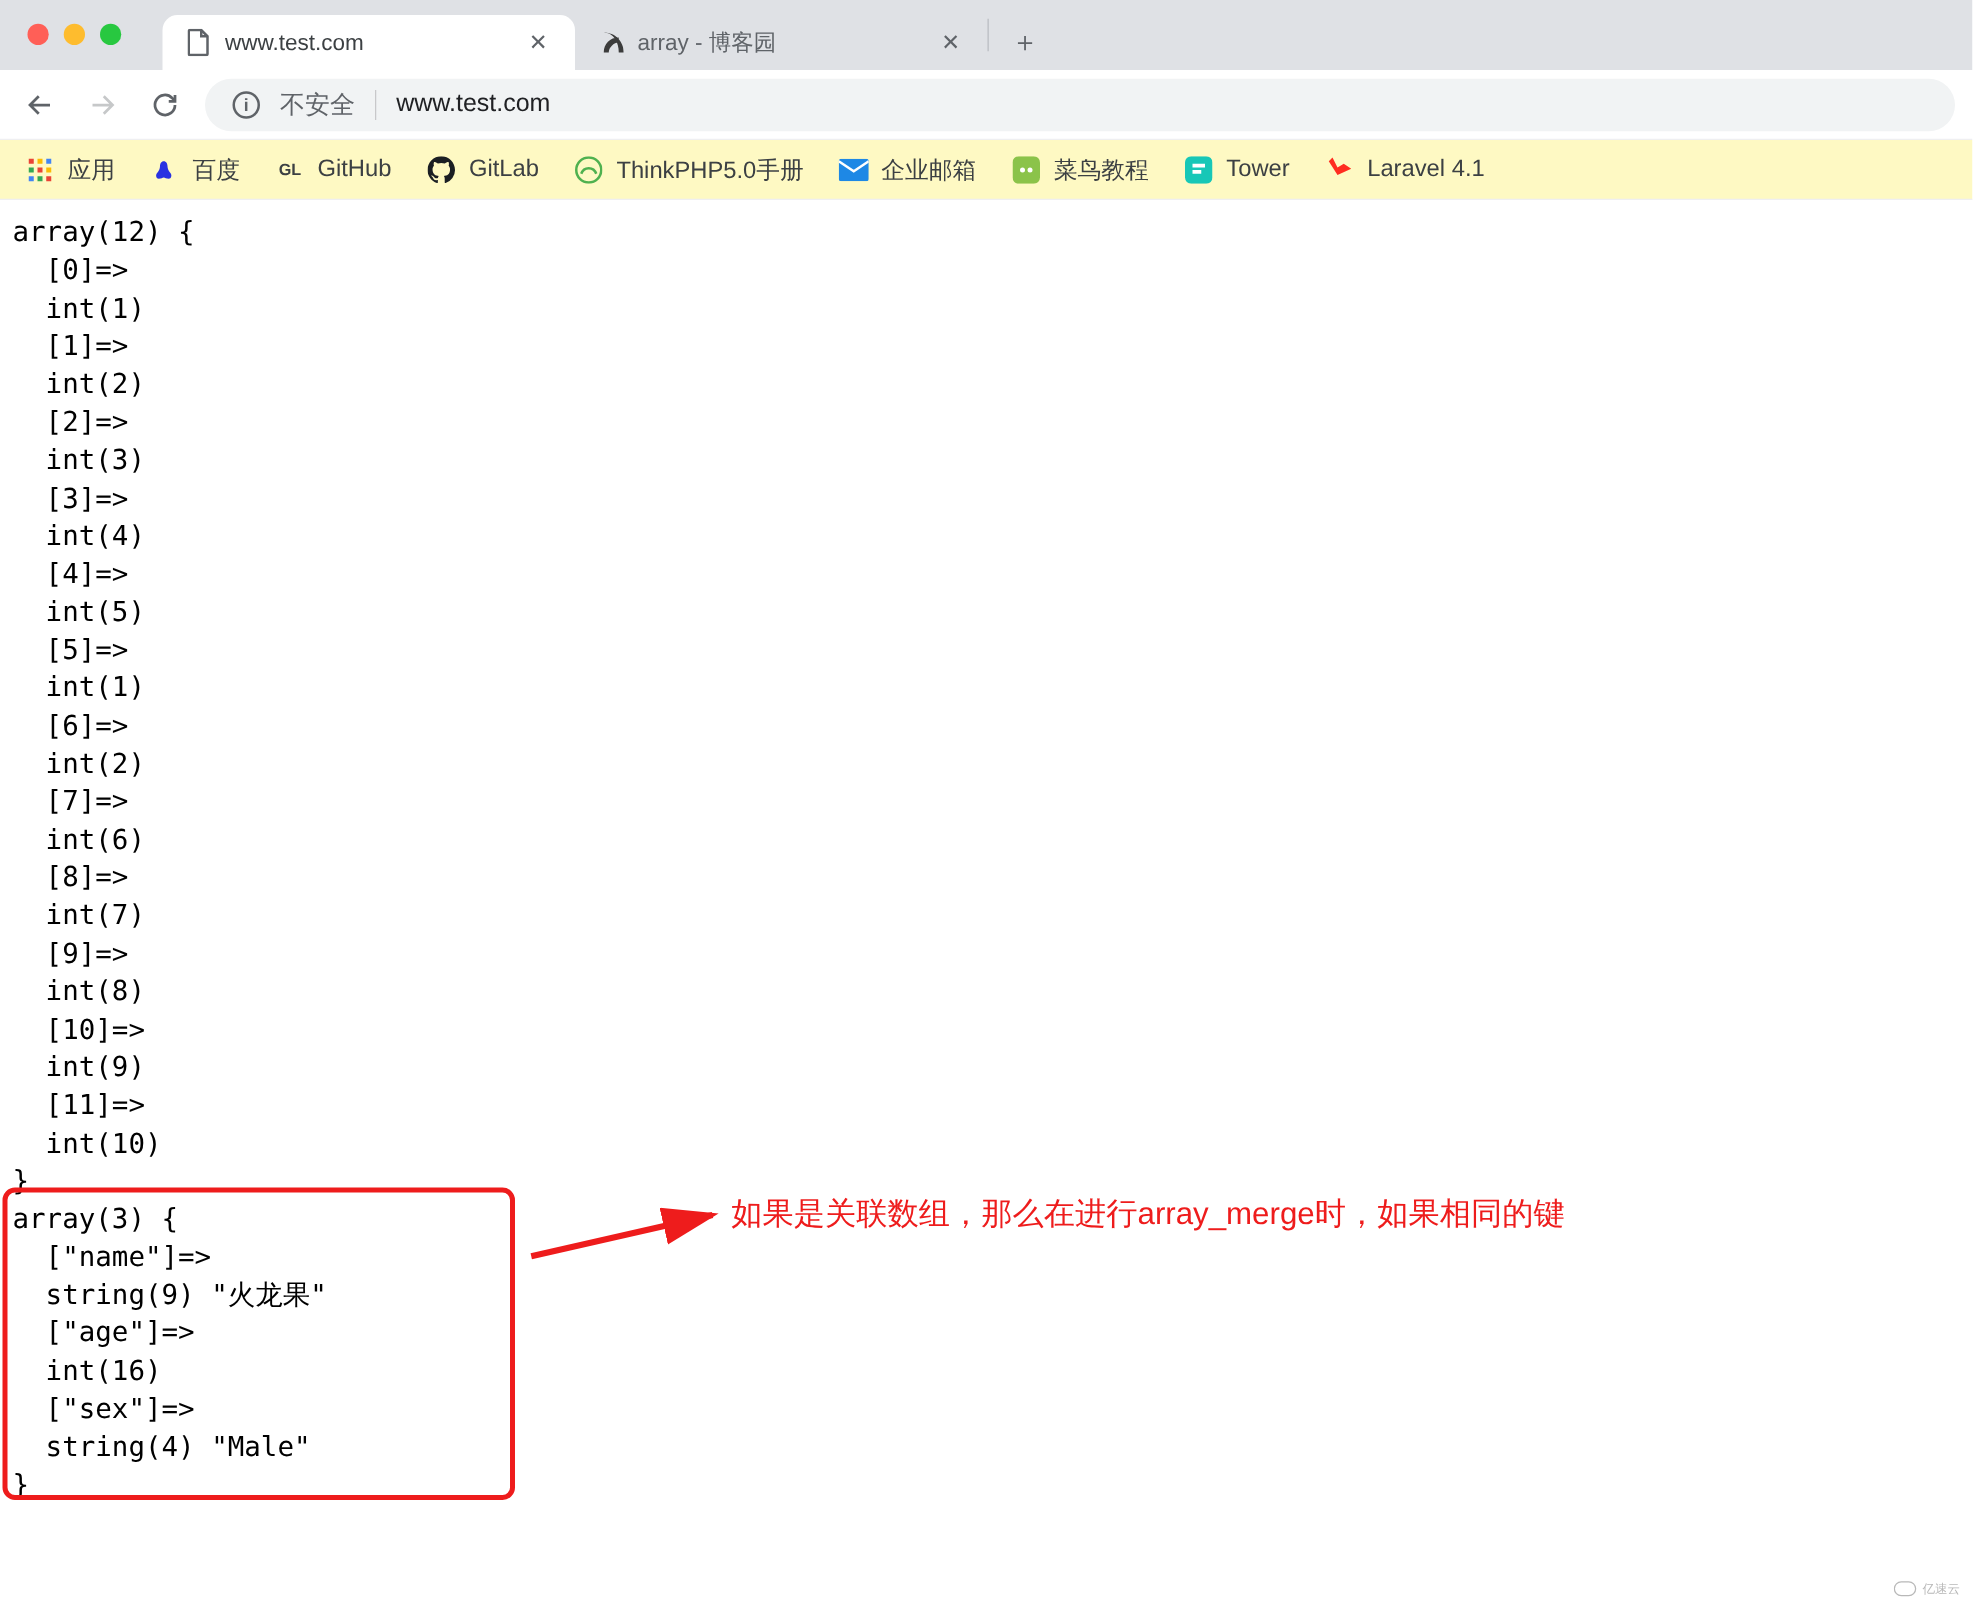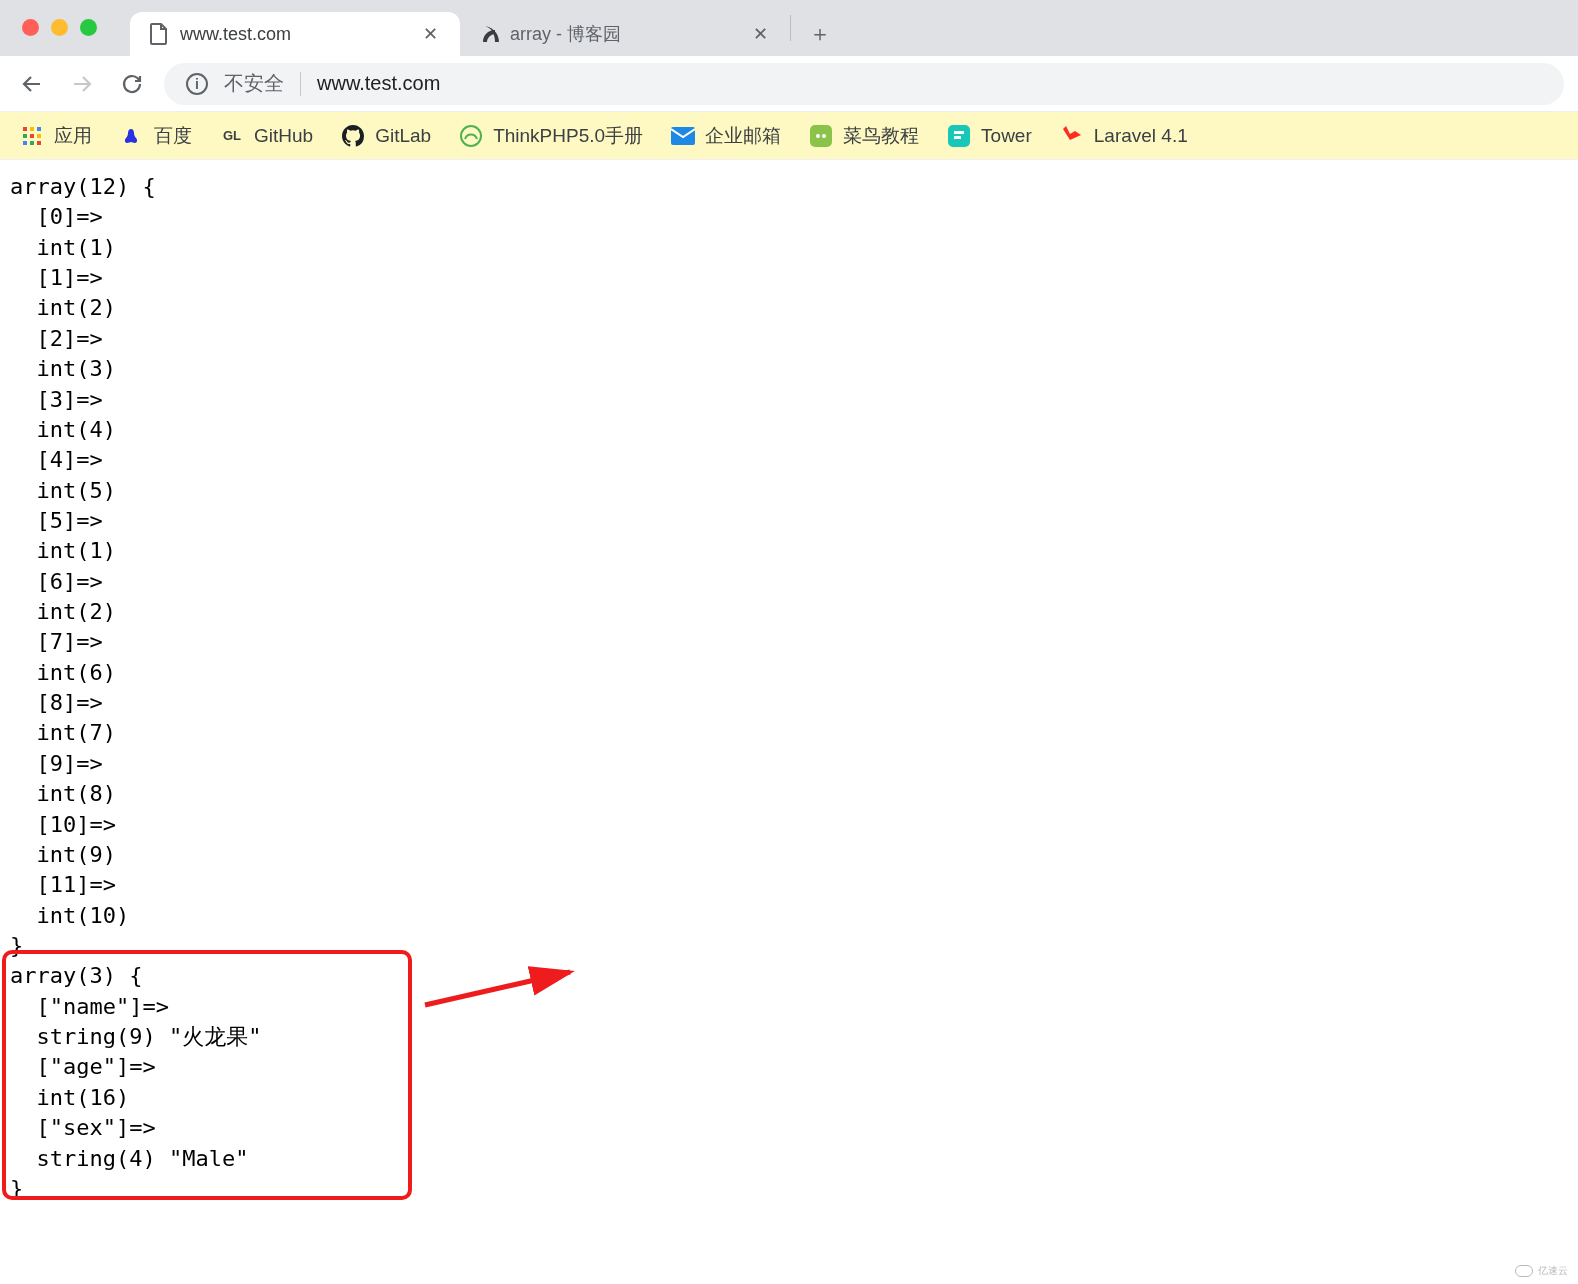--- a/index.html
+++ b/index.html
@@ -320,20 +320,20 @@
   <div class="redbox" style="left:2px; top:790px; width:410px; height:250px;"></div>
   <svg class="arrow" style="left:420px; top:800px;" width="160" height="60">
     <defs>
         <marker id="ah" markerWidth="10" markerHeight="10" refX="8" refY="3" orient="auto">
       <path d="M0,0 L9,3 L0,6 z" fill="#ee1c1c"></path>
         </marker>
       </defs>
     <line x1="5" y1="45" x2="150" y2="12" stroke="#ee1c1c" stroke-width="5" marker-end="url(#ah)"></line>
   </svg>
   <div class="anno" style="left:585px; top:793px;">
-    <br>
+    <span>如果是关联数组，那么在进行array_merge时，如果相同的键</span><br>
   </div>
 </div>
 
 <div class="watermark">
   <span class="cloud"></span>
   <span>亿速云</span>
 </div>
 
 </body></html>

